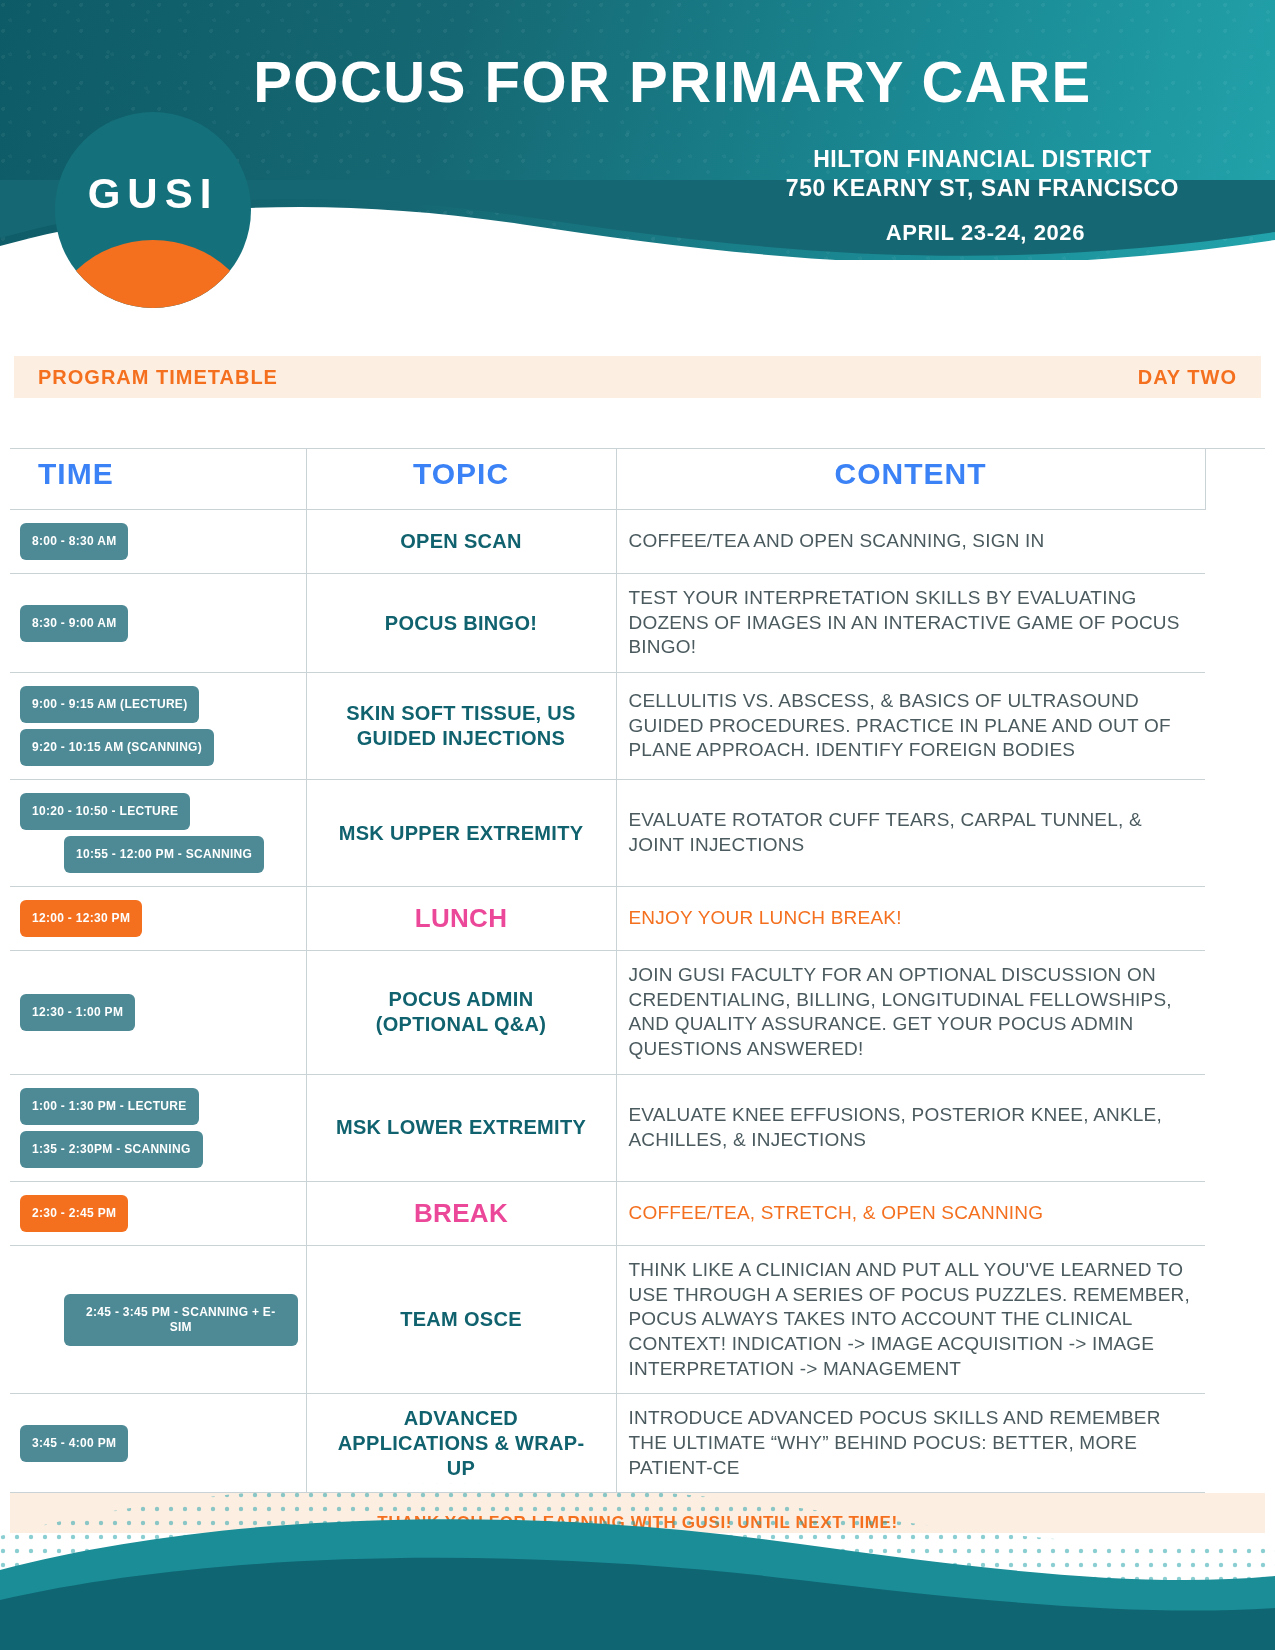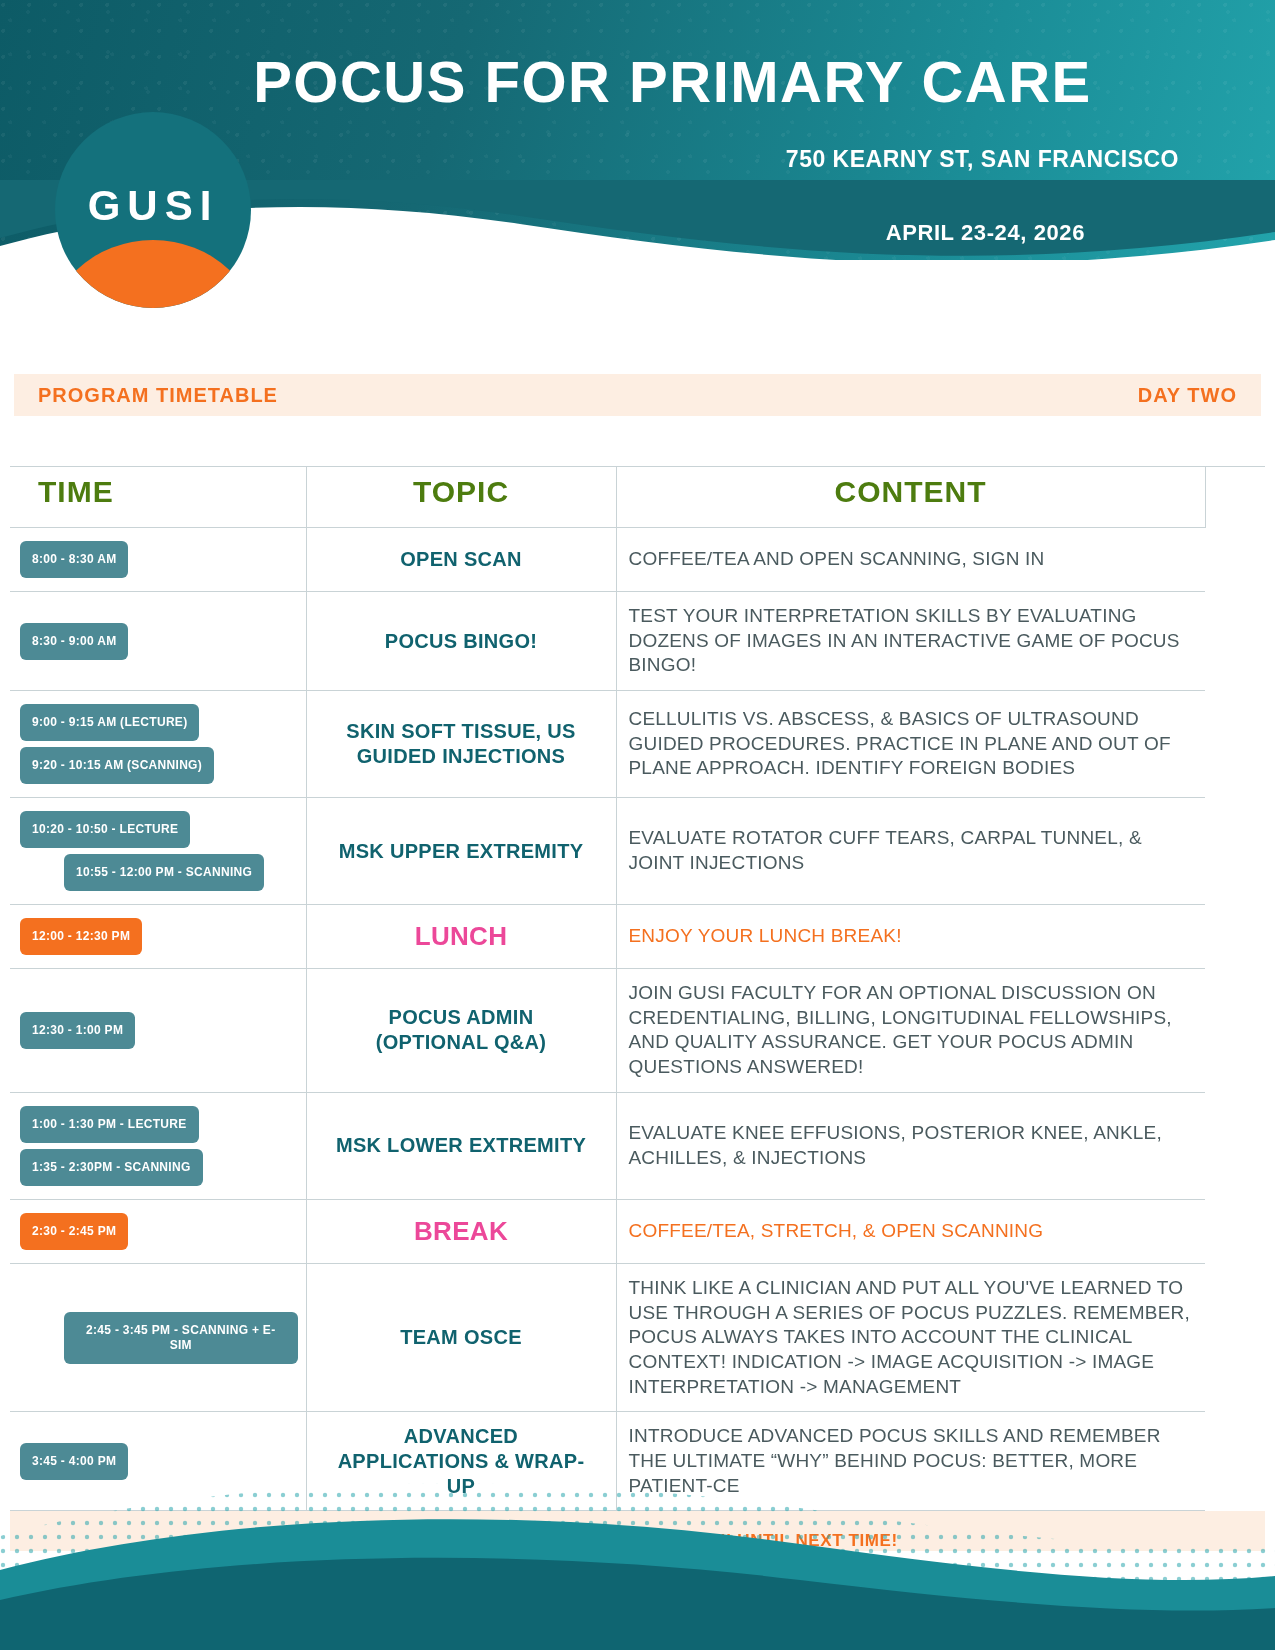--- a/index.html
+++ b/index.html
@@ -102,35 +102,35 @@
     position: absolute;
     left: -10px;
     bottom: -52px;
     width: 216px;
     height: 120px;
     background: #f4701f;
     border-radius: 50% 50% 50% 50% / 85% 85% 15% 15%;
   }
   .logo-text {
     position: absolute;
-    top: 70px;
+    top: 58px;
     left: 0;
     width: 196px;
     text-align: center;
     color: #ffffff;
     font-size: 42px;
     font-weight: bold;
     letter-spacing: 7px;
     z-index: 2;
   }
 
   
   .program-bar {
     position: relative;
-    margin: 64px 14px 0 14px;
+    margin: 46px 14px 0 14px;
     height: 42px;
     background: #fdeee2;
     display: flex;
     align-items: center;
     justify-content: space-between;
     padding: 8px 24px;
   }
   .program-bar .left,
   .program-bar .right {
     color: #f4701f;
@@ -157,21 +157,21 @@
   table.timetable td {
     border-bottom: 1px solid #c9d3d6;
     vertical-align: middle;
   }
   table.timetable th.h,
   table.timetable td.time-cell,
   table.timetable td.topic-cell {
     border-right: 1px solid #c9d3d6;
   }
   th.h {
-    color: #4d7c0f;
+    color: #3b82f6;
     font-size: 30px;
     font-weight: bold;
     letter-spacing: 1px;
     padding: 8px 0 18px 0;
   }
   th.h-time { text-align: left; padding-left: 28px; }
   th.h-topic { text-align: center; }
   th.h-content { text-align: center; }
 
   td.time-cell {
@@ -245,20 +245,21 @@
     <div class="header-bg"></div>
 
     <svg class="header-wave" viewBox="0 0 1275 130" preserveAspectRatio="none">
       <path d="M0,58 C160,14 330,8 520,36 C760,72 980,96 1275,52 L1275,0 L0,0 Z" fill="#156873"></path>
       <path d="M0,66 C160,22 330,16 520,44 C760,80 980,104 1275,60 L1275,130 L0,130 Z" fill="#ffffff"></path>
     </svg>
 
     <div class="title-main">POCUS FOR  PRIMARY CARE</div>
 
     <div class="venue">
+      <div>HILTON FINANCIAL DISTRICT</div>
       <div>750 KEARNY ST, SAN FRANCISCO</div>
     </div>
 
     <div class="dates">APRIL 23-24, 2026</div>
 
     <div class="logo">
       <div class="logo-arc"></div>
       <div class="logo-text">GUSI</div>
     </div>
   </div>

